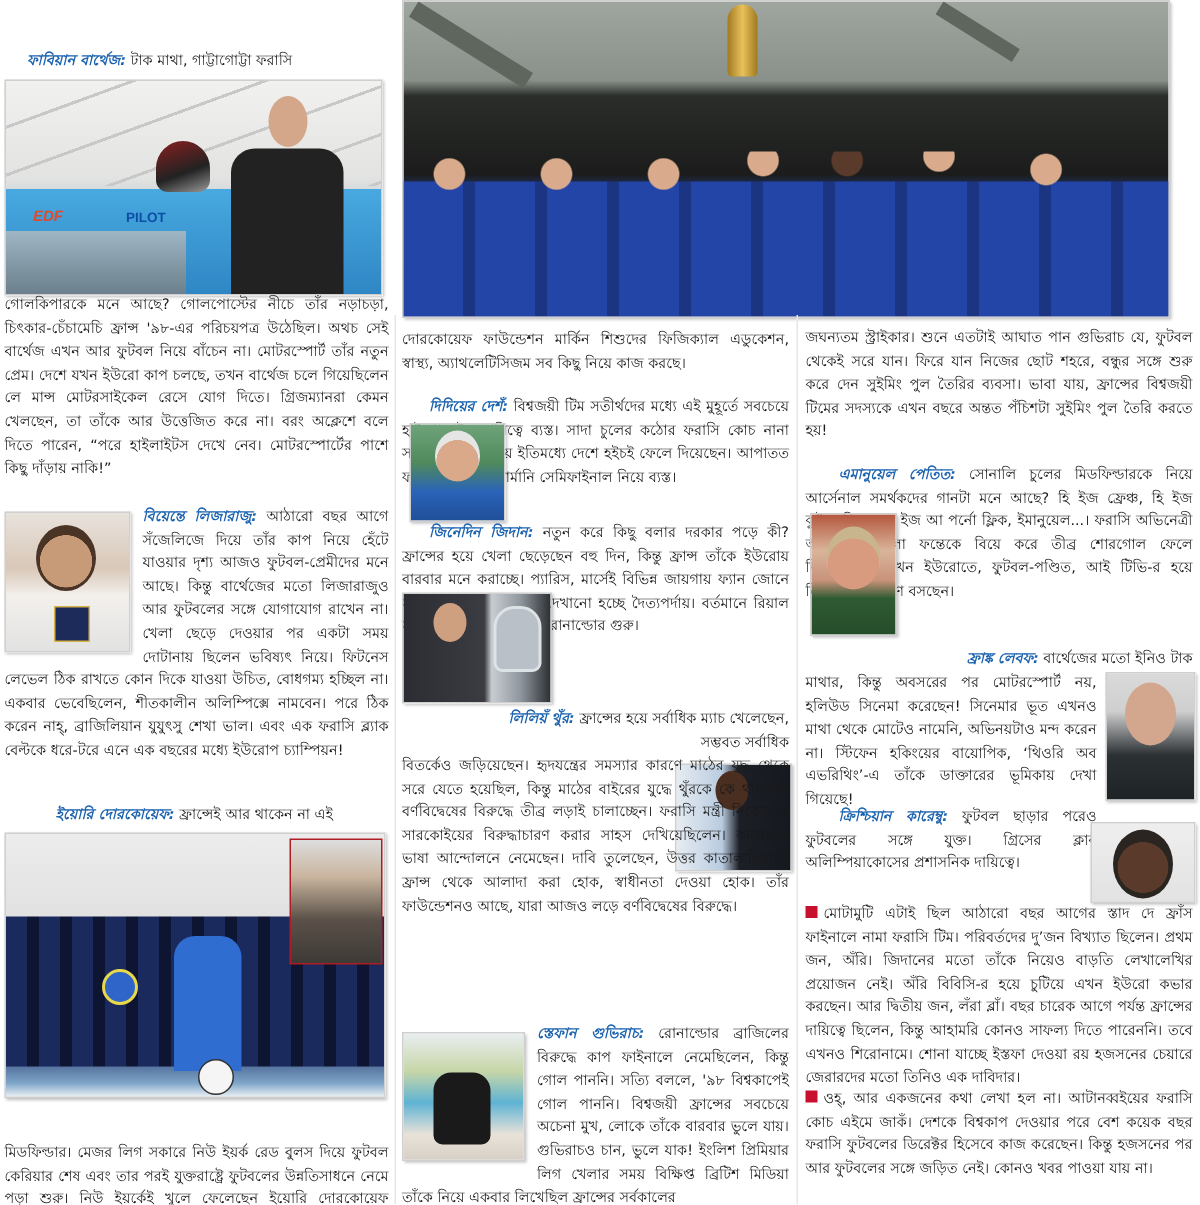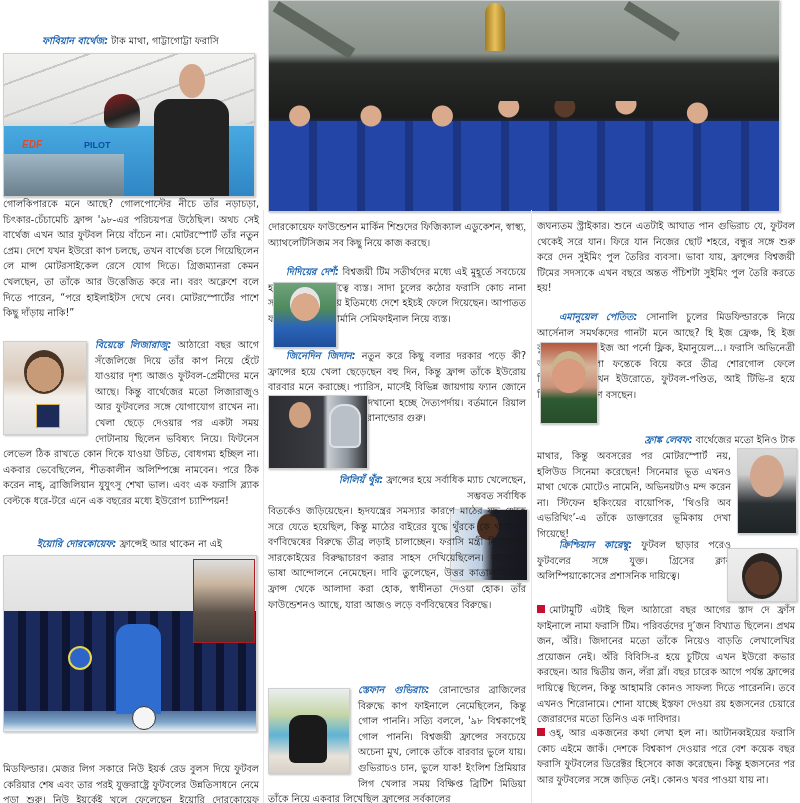--- a/index.html
+++ b/index.html
@@ -8,21 +8,21 @@
   .p { position:absolute; font-size:9.6px; line-height:15.6px; text-align:justify; margin:0; }
   .hd { color:#1c63b0; font-style:italic; font-weight:bold; }
   .photo { position:absolute; border:1px solid #cfcfcf; box-shadow:1px 1px 2px rgba(0,0,0,0.25); overflow:hidden; }
   .sq { display:inline-block; width:8px; height:8px; background:#c8102e; margin-right:4px; vertical-align:baseline; }
   .divider { position:absolute; background:#e6e6e6; width:1px; }
   .float-l { float:left; margin:4px 8px 2px 0; }
 </style>
 </head>
 <body>
 
-<p class="p" data-name="barthez-heading-line" style="left:18px; top:33px; width:240px;margin-left:24px;">
+<p class="p" data-name="barthez-heading-line" style="left:18px; top:33px; width:240px;">
   <span class="hd" data-name="barthez-name" style="color: rgb(28, 99, 176);">ফাবিয়ান বার্থেজ:</span><span data-name="barthez-lead"> টাক মাথা, গাট্টাগোট্টা ফরাসি</span>
 </p>
 
 <div class="photo" data-name="barthez-photo" style="left:3px; top:53px; width:250px; height:142px; background:linear-gradient(180deg,#f1f1ef 0%,#e3e4e2 45%,#cfd4d8 55%,#4aa3d8 60%,#3b8fc8 100%);" title="Fabien Barthez standing beside a blue race car with EDF and PILOT logos" aria-label="Fabien Barthez standing beside a blue race car with EDF and PILOT logos">
   <div data-name="tent-frame" style="position:absolute; left:0; top:0; width:250px; height:70px; background:repeating-linear-gradient(160deg,transparent 0 28px,#c8c8c8 28px 30px);"></div>
   <div data-name="race-car" style="position:absolute; left:0; top:72px; width:250px; height:70px; background:linear-gradient(180deg,#48a9e0,#2f86c4);"></div>
   <div data-name="car-window" style="position:absolute; left:0; top:100px; width:120px; height:42px; background:linear-gradient(180deg,#9fb6c4,#6b7f8c);"></div>
   <span data-name="edf-logo" style="position:absolute; left:18px; top:85px; color:#e04a2a; font:bold italic 10px 'Liberation Sans',sans-serif;">EDF</span>
   <span data-name="pilot-logo" style="position:absolute; left:80px; top:86px; color:#0d4ea6; font:bold 9px 'Liberation Sans',sans-serif;">PILOT</span>
   <div data-name="helmet" style="position:absolute; left:100px; top:40px; width:36px; height:34px; border-radius:18px 18px 8px 8px; background:linear-gradient(160deg,#8a1f1f,#222 60%,#999);"></div>
@@ -57,21 +57,21 @@
 <div class="divider" data-name="column-divider-left" style="left:263px; top:210px; height:593px;"></div>
 
 <div class="photo" data-name="france-1998-team-photo" style="left:268px; top:0; width:510px; height:210px; background:linear-gradient(180deg,#9fa69f 0%,#8a918a 25%,#2a2d2a 30%,#1b1c1b 55%,#1f3f96 62%,#1d3a8c 100%);" title="France 1998 World Cup team celebrating with the trophy" aria-label="France 1998 World Cup team celebrating with the trophy">
   <div data-name="stadium-beam-left" style="position:absolute; left:10px; top:0; width:90px; height:12px; background:#5e665e; transform:rotate(32deg); transform-origin:0 0;"></div>
   <div data-name="stadium-beam-right" style="position:absolute; left:360px; top:0; width:60px; height:10px; background:#5e665e; transform:rotate(32deg); transform-origin:0 0;"></div>
   <div data-name="world-cup-trophy-icon" style="position:absolute; left:216px; top:2px; width:20px; height:48px; border-radius:10px 10px 3px 3px; background:linear-gradient(90deg,#a07a22,#e9c15b,#a07a22);"></div>
   <div data-name="players-row" style="position:absolute; left:0; top:120px; width:510px; height:90px; background:repeating-linear-gradient(90deg,#2345a8 0 40px,#1c3583 40px 48px);"></div>
   <div data-name="players-heads" style="position:absolute; left:0; top:100px; width:510px; height:30px; background:radial-gradient(circle at 6% 50%,#d9ab8c 0 10px,transparent 11px),radial-gradient(circle at 20% 50%,#d9ab8c 0 10px,transparent 11px),radial-gradient(circle at 34% 50%,#d9ab8c 0 10px,transparent 11px),radial-gradient(circle at 47% 20%,#d9ab8c 0 10px,transparent 11px),radial-gradient(circle at 58% 20%,#5a3a2a 0 10px,transparent 11px),radial-gradient(circle at 70% 10%,#d9ab8c 0 10px,transparent 11px),radial-gradient(circle at 84% 40%,#d9ab8c 0 10px,transparent 11px);"></div>
 </div>
 
-<p class="p" data-name="djorkaeff-continued" style="left:268px; top:219px; width:258px;font-family:Liberation Serif, serif;">দোরকোয়েফ ফাউন্ডেশন মার্কিন শিশুদের ফিজিক্যাল এডুকেশন, স্বাস্থ্য, অ্যাথলেটিসিজম সব কিছু নিয়ে কাজ করছে।</p>
+<p class="p" data-name="djorkaeff-continued" style="left:268px; top:219px; width:258px;">দোরকোয়েফ ফাউন্ডেশন মার্কিন শিশুদের ফিজিক্যাল এডুকেশন, স্বাস্থ্য, অ্যাথলেটিসিজম সব কিছু নিয়ে কাজ করছে।</p>
 
 <p class="p" data-name="deschamps-text" style="left:268px; top:264px; width:258px; text-indent:18px;">
   <span class="hd" data-name="deschamps-name" style="color: rgb(28, 99, 176);">দিদিয়ের দেশঁ:</span><span data-name="deschamps-body"> বিশ্বজয়ী টিম সতীর্থদের মধ্যে এই মুহূর্তে সবচেয়ে হাইপ্রোফাইল দায়িত্বে ব্যস্ত। সাদা চুলের কঠোর ফরাসি কোচ নানা সাহসী সিদ্ধান্ত নিয়ে ইতিমধ্যে দেশে হইচই ফেলে দিয়েছেন। আপাতত ফরাসি হেডস্যর জার্মানি সেমিফাইনাল নিয়ে ব্যস্ত।</span>
 </p>
 <div class="photo" data-name="deschamps-photo" style="left:273px; top:282px; width:62px; height:64px; background:linear-gradient(180deg,#6fa37a 0%,#4f8a5c 40%,#2a63b8 70%,#1f4f99 100%);" title="Didier Deschamps portrait" aria-label="Didier Deschamps portrait">
   <div data-name="deschamps-head" style="position:absolute; left:16px; top:4px; width:30px; height:34px; border-radius:50%; background:radial-gradient(circle at 50% 60%,#d9a98a 0 55%,#e5e5e5 56%);"></div>
 </div>
 
 <p class="p" data-name="zidane-text" style="left:268px; top:348px; width:258px; text-indent:18px;">
   <span class="hd" data-name="zidane-name" style="color: rgb(28, 99, 176);">জিনেদিন জিদান:</span><span data-name="zidane-body"> নতুন করে কিছু বলার দরকার পড়ে কী? ফ্রান্সের হয়ে খেলা ছেড়েছেন বহু দিন, কিন্তু ফ্রান্স তাঁকে ইউরোয় বারবার মনে করাচ্ছে। প্যারিস, মার্সেই বিভিন্ন জায়গায় ফ্যান জোনে ম্যাচ শুরুর আগে তাঁকে দেখানো হচ্ছে দৈত্যপর্দায়। বর্তমানে রিয়াল মাদ্রিদ কোচ, ক্রিশ্চিয়ানো রোনাল্ডোর গুরু।</span>

